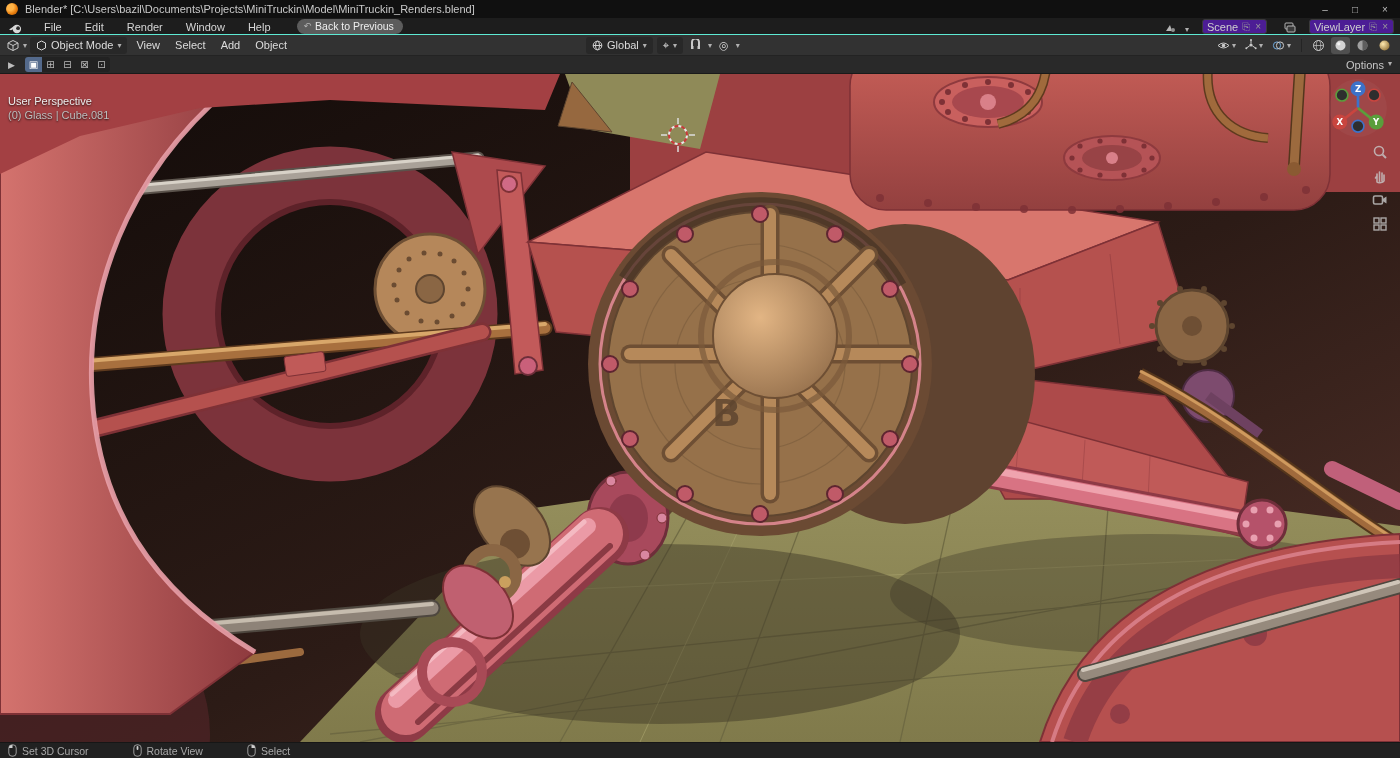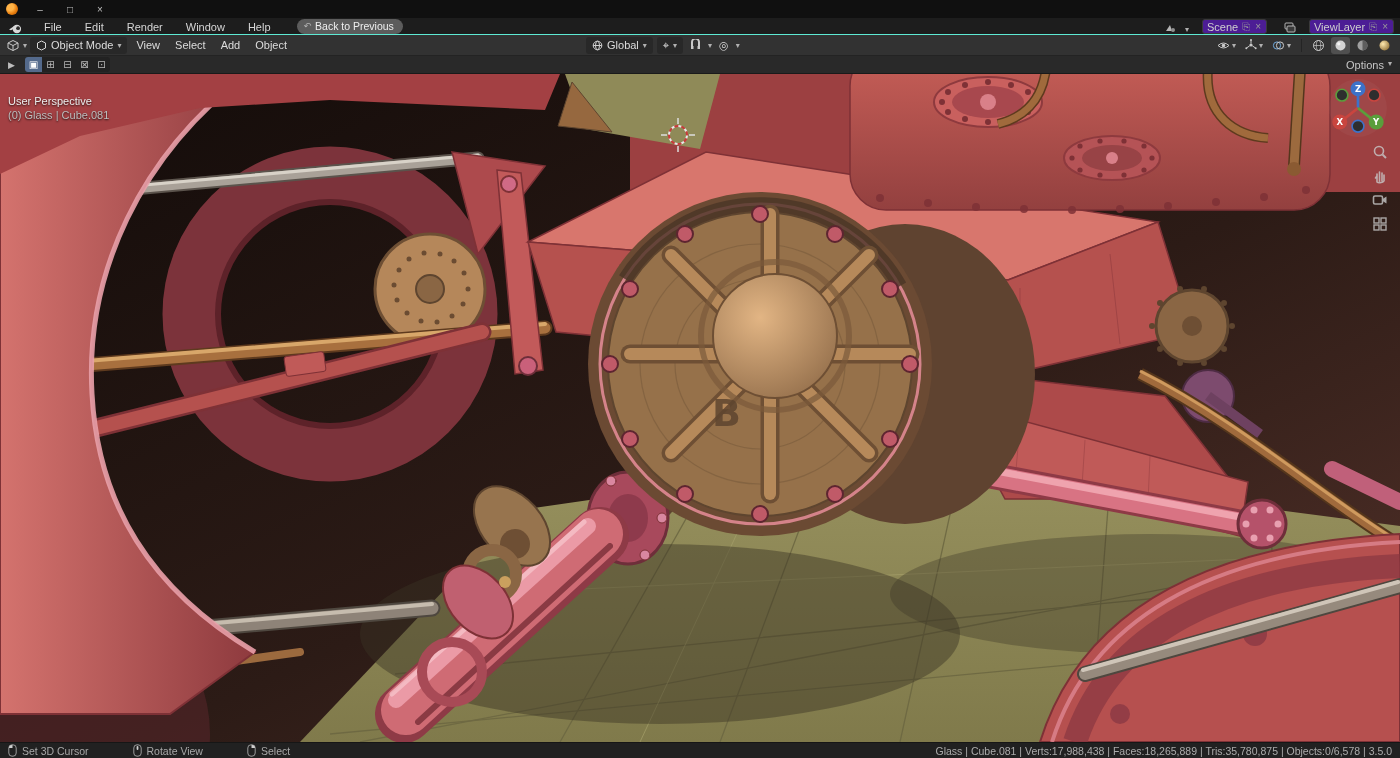--- a/index.html
+++ b/index.html
@@ -69,20 +69,21 @@
   .hint { display:flex; align-items:center; gap:5px; }
   .stats { margin-left:auto; color:#ababab; white-space:nowrap; }
 </style>
 </head>
 <body>
 
 <div class="app">
 
   <div class="titlebar">
     <span class="logo"></span>
+    <span class="ttl">Blender* [C:\Users\bazil\Documents\Projects\MiniTruckin\Model\MiniTruckin_Renders.blend]</span>
     <span class="wbtn">–</span>
     <span class="wbtn">□</span>
     <span class="wbtn">×</span>
   </div>
 
   <div class="menubar">
     <svg class="blogo" viewBox="0 0 16 12">
       <circle cx="9.5" cy="6.5" r="4.6" fill="#d8d8d8"></circle>
       <circle cx="10.8" cy="5.6" r="2.1" fill="#2b2b2b"></circle>
       <path d="M1 7 L7 3 L9 5 L3 8 Z" fill="#d8d8d8"></path>
@@ -625,16 +626,15 @@
       </svg>
       <span>Rotate View</span>
     </span>
     <span class="hint">
       <svg width="9" height="13" viewBox="0 0 9 13">
         <rect x="0.8" y="0.8" width="7.4" height="11.4" rx="3.2" fill="none" stroke="#9a9a9a"></rect>
         <path d="M8 4 L4.5 4 L4.5 1 L5.2 1 A3 3 0 0 1 8 4 Z" fill="#cfcfcf"></path>
       </svg>
       <span>Select</span>
     </span>
-    <span class="stats">Glass | Cube.081 | Verts:17,988,438 | Faces:18,265,889 | Tris:35,780,875 | Objects:0/6,578 | 3.5.0</span>
   </div>
 
 </div>
 
 </body></html>

